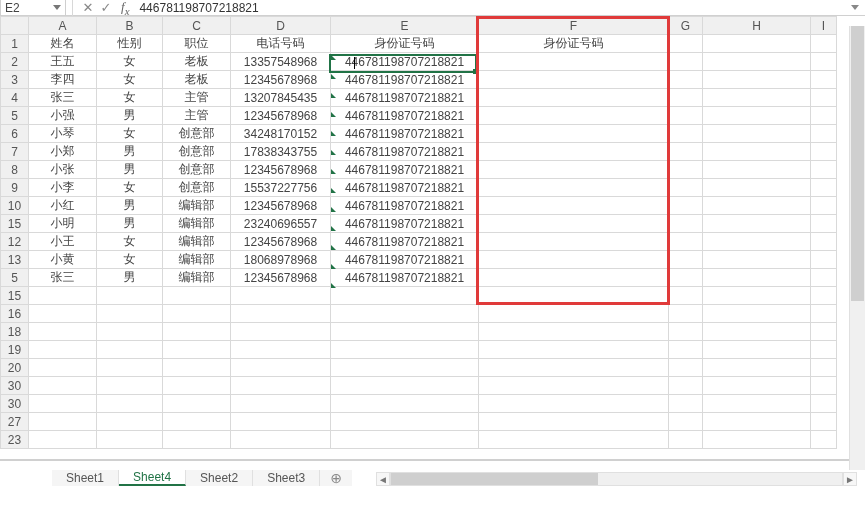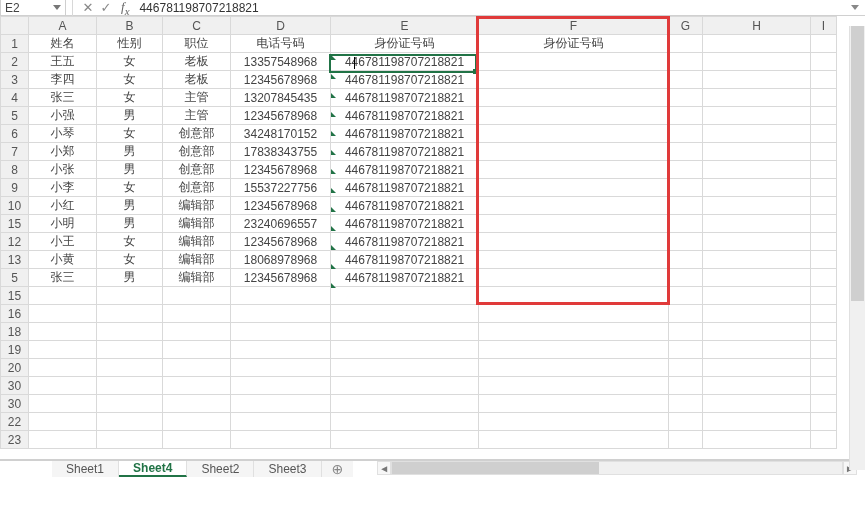--- a/index.html
+++ b/index.html
@@ -132,38 +132,38 @@
   .redbox {
     position: absolute;
     border: 3px solid #e03a3a;
     pointer-events: none;
   }
 
   .tabs {
     height: 26px;
     background: #fff;
     display: flex;
-    align-items: flex-start;
+    align-items: flex-end;
     border-top: 1px solid #d0d0d0;
   }
   .tabs .spacer { width: 52px; }
   .tab {
     padding: 0 14px;
     font-size: 12px;
     color: #555;
     display:flex;align-items:center;
     border-right: 1px solid #e0e0e0;
     background: #f5f5f5;
     cursor:default;
   }
   .tab.active {
     background: #fff;
     color: #217346;
     border-bottom: 2px solid #217346;
-    font-weight: 700;
+    font-weight: 400;
   }
   .tab.new {
     border-right: none;
     font-size: 14px;
     color: #888;
     padding: 0 10px;
   }
   .hscroll {
     flex:1;
     display:flex;
@@ -524,21 +524,21 @@
           <td></td>
           <td></td>
           <td></td>
           <td></td>
           <td></td>
           <td></td>
         </tr>
       </tbody>
       <tbody>
         <tr>
-          <th class="rowh">22</th>
+          <th class="rowh">27</th>
           <td></td>
           <td></td>
           <td></td>
           <td></td>
           <td></td>
           <td></td>
           <td></td>
           <td></td>
           <td></td>
         </tr>

